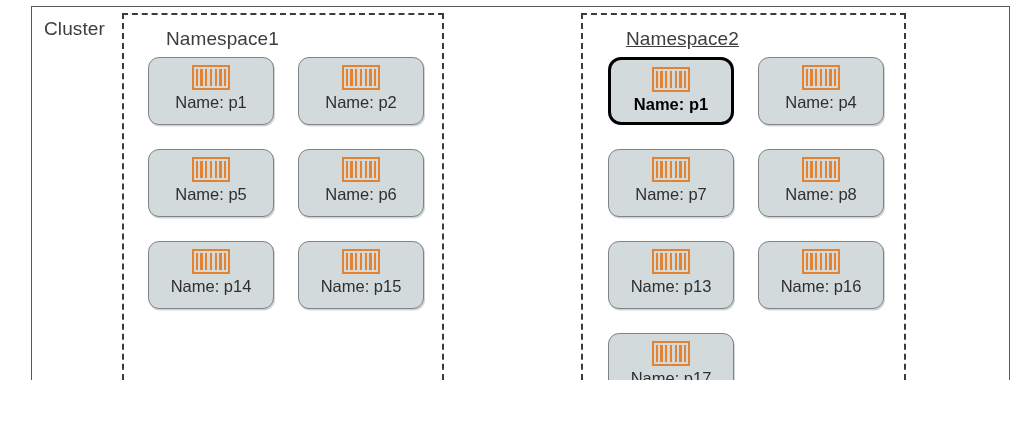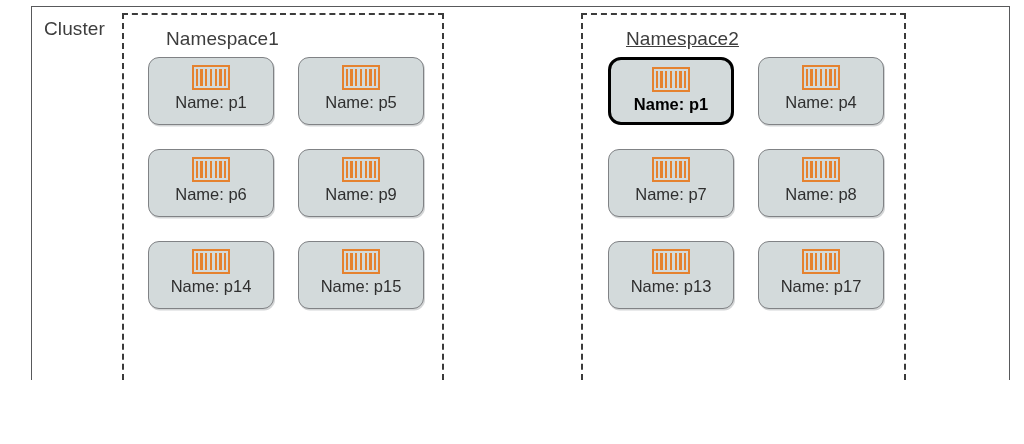--- a/index.html
+++ b/index.html
@@ -163,45 +163,45 @@
       <div class="pod">
         <div class="pod-icon">
           <span class="bar"></span>
           <span class="bar"></span>
           <span class="bar"></span>
           <span class="bar"></span>
           <span class="bar"></span>
           <span class="bar"></span>
           <span class="bar"></span>
         </div>
+        <div class="pod-label">Name: p2</div>
+      </div>
+      <div class="pod">
+        <div class="pod-icon">
+          <span class="bar"></span>
+          <span class="bar"></span>
+          <span class="bar"></span>
+          <span class="bar"></span>
+          <span class="bar"></span>
+          <span class="bar"></span>
+          <span class="bar"></span>
+        </div>
         <div class="pod-label">Name: p5</div>
       </div>
       <div class="pod">
         <div class="pod-icon">
           <span class="bar"></span>
           <span class="bar"></span>
           <span class="bar"></span>
           <span class="bar"></span>
           <span class="bar"></span>
           <span class="bar"></span>
           <span class="bar"></span>
         </div>
         <div class="pod-label">Name: p6</div>
-      </div>
-      <div class="pod">
-        <div class="pod-icon">
-          <span class="bar"></span>
-          <span class="bar"></span>
-          <span class="bar"></span>
-          <span class="bar"></span>
-          <span class="bar"></span>
-          <span class="bar"></span>
-          <span class="bar"></span>
-        </div>
-        <div class="pod-label">Name: p9</div>
       </div>
       <div class="pod">
         <div class="pod-icon">
           <span class="bar"></span>
           <span class="bar"></span>
           <span class="bar"></span>
           <span class="bar"></span>
           <span class="bar"></span>
           <span class="bar"></span>
           <span class="bar"></span>
@@ -288,17 +288,29 @@
       <div class="pod">
         <div class="pod-icon">
           <span class="bar"></span>
           <span class="bar"></span>
           <span class="bar"></span>
           <span class="bar"></span>
           <span class="bar"></span>
           <span class="bar"></span>
           <span class="bar"></span>
         </div>
+        <div class="pod-label">Name: p16</div>
+      </div>
+      <div class="pod">
+        <div class="pod-icon">
+          <span class="bar"></span>
+          <span class="bar"></span>
+          <span class="bar"></span>
+          <span class="bar"></span>
+          <span class="bar"></span>
+          <span class="bar"></span>
+          <span class="bar"></span>
+        </div>
         <div class="pod-label">Name: p17</div>
       </div>
     </div>
 
 </div>
 
 </body></html>

